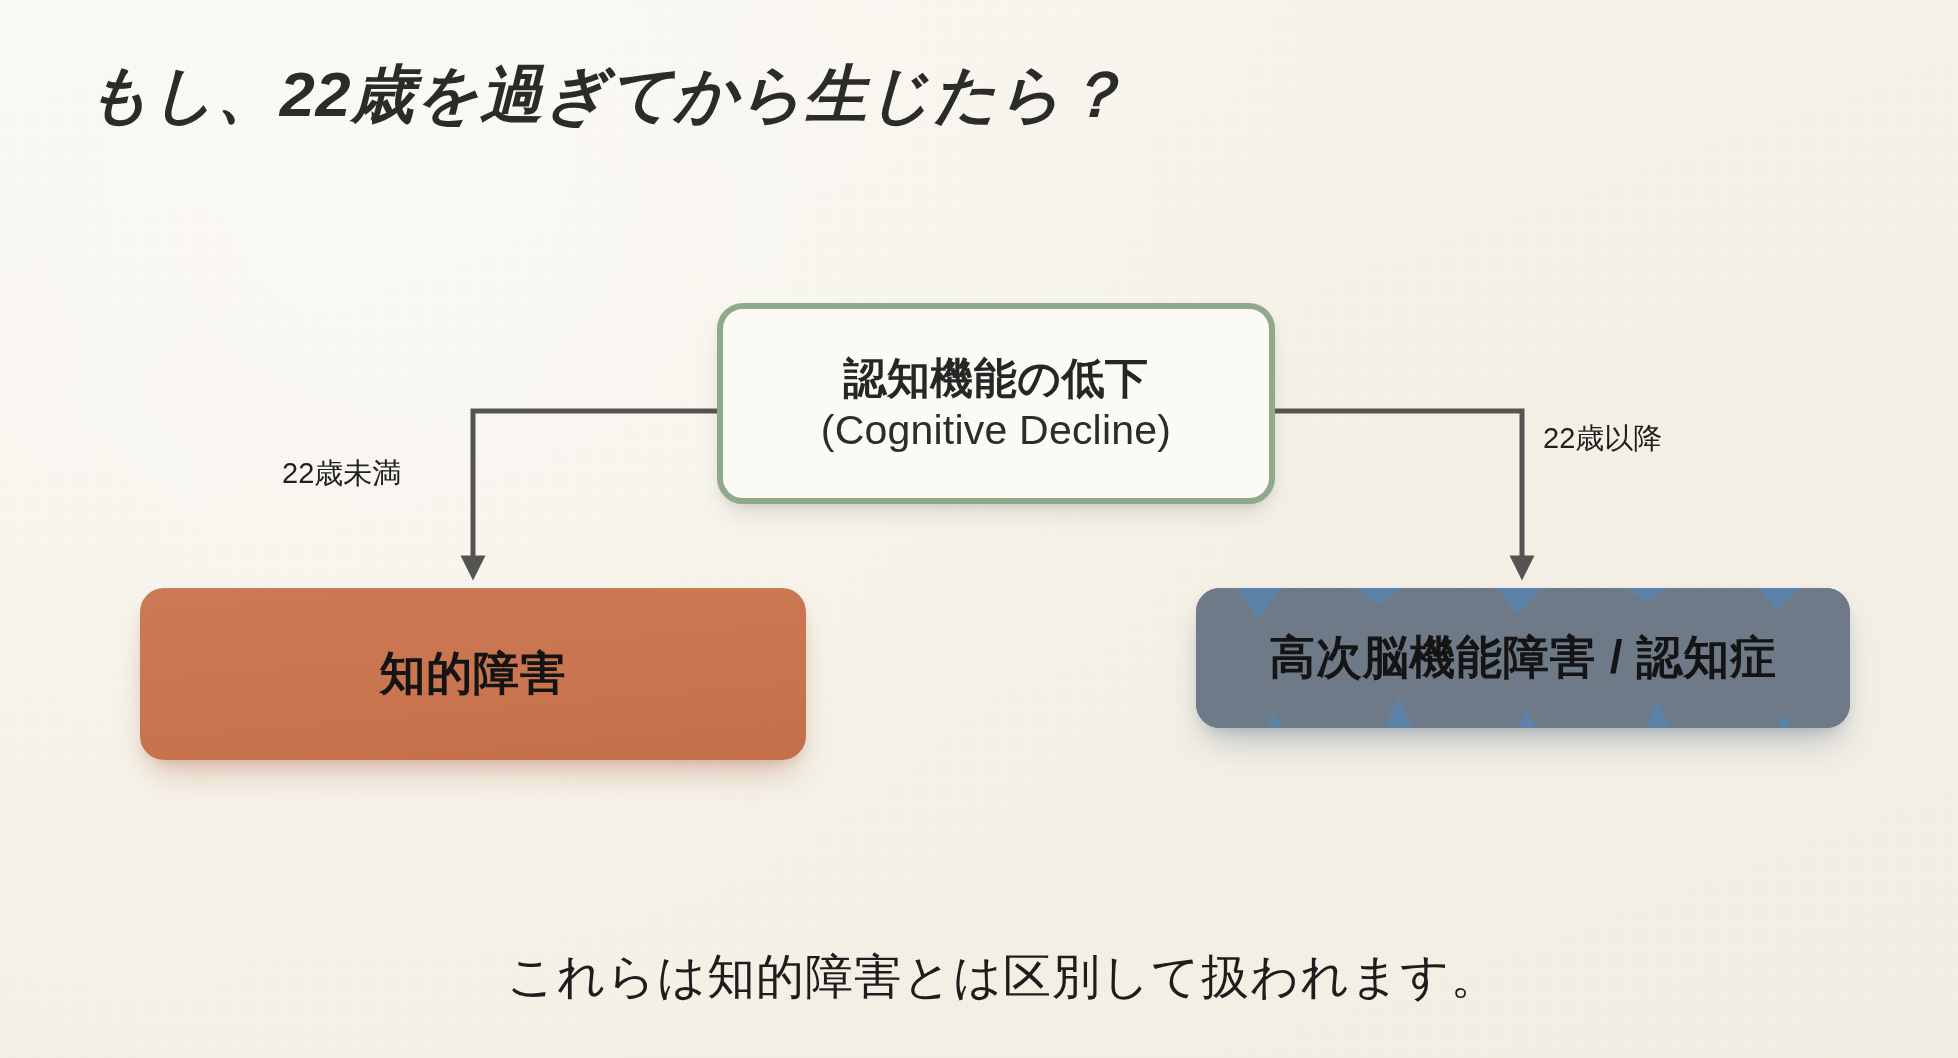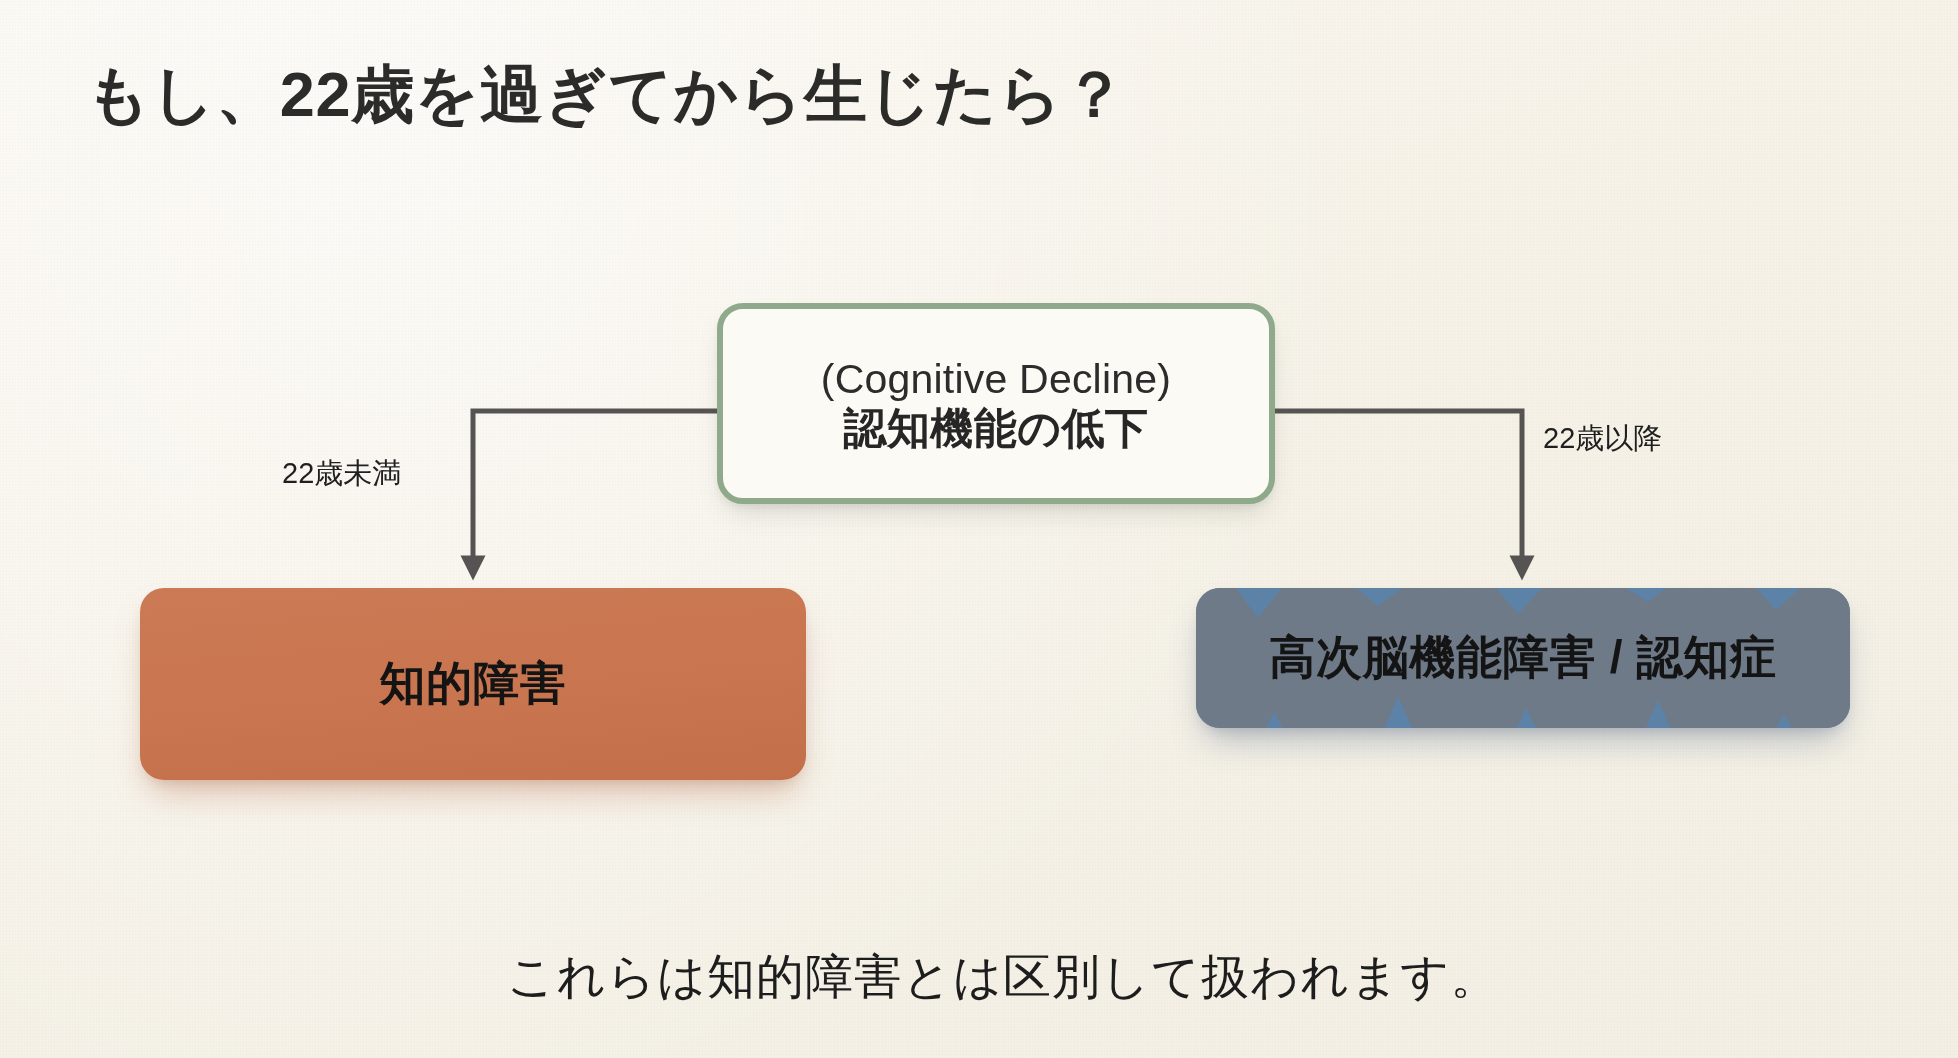--- a/index.html
+++ b/index.html
@@ -42,20 +42,21 @@
   #title {
     position: absolute;
     left: 86px;
     top: 52px;
     font-size: 63px;
     font-weight: 700;
     letter-spacing: 0.01em;
     color: #2b2b29;
     white-space: nowrap;
     z-index: 6;
+    font-style: italic;
   }
 
   
   #connectors {
     position: absolute;
     left: 0;
     top: 0;
     width: 1958px;
     height: 1058px;
     z-index: 2;
@@ -129,21 +130,21 @@
     color: #141414;
     letter-spacing: 0.015em;
     white-space: nowrap;
   }
 
   
   #box-left {
     left: 140px;
     top: 588px;
     width: 666px;
-    height: 192px;
+    height: 172px;
     background: linear-gradient(175deg, #cb7a55 0%, #c9754f 55%, #c26f4a 100%);
     box-shadow: 0 20px 34px -10px rgba(180,100,65,0.40),
                 0 6px 14px -6px rgba(120,70,45,0.22);
   }
 
   
   #box-right {
     left: 1196px;
     top: 588px;
     width: 654px;
@@ -188,22 +189,22 @@
         <path d="M 1 1 L 11 6 L 1 11 z" fill="#555453"></path>
       </marker>
     </defs>
 
     <path d="M 717 411 L 473 411 L 473 568" fill="none" stroke="#555453" stroke-width="5" stroke-linecap="square" stroke-linejoin="miter" marker-end="url(#arrow-head)"></path>
 
     <path d="M 1276 411 L 1522 411 L 1522 568" fill="none" stroke="#555453" stroke-width="5" stroke-linecap="square" stroke-linejoin="miter" marker-end="url(#arrow-head)"></path>
   </svg>
 
   <div id="center-node">
+    <div id="center-title">認知機能の低下</div>
     <div id="center-sub">(Cognitive Decline)</div>
-    <div id="center-title">認知機能の低下</div>
   </div>
 
   <div class="branch-label" id="label-left">
     <div>22歳未満</div>
   </div>
 
   <div class="branch-label" id="label-right">
     <div>22歳以降</div>
   </div>
 

